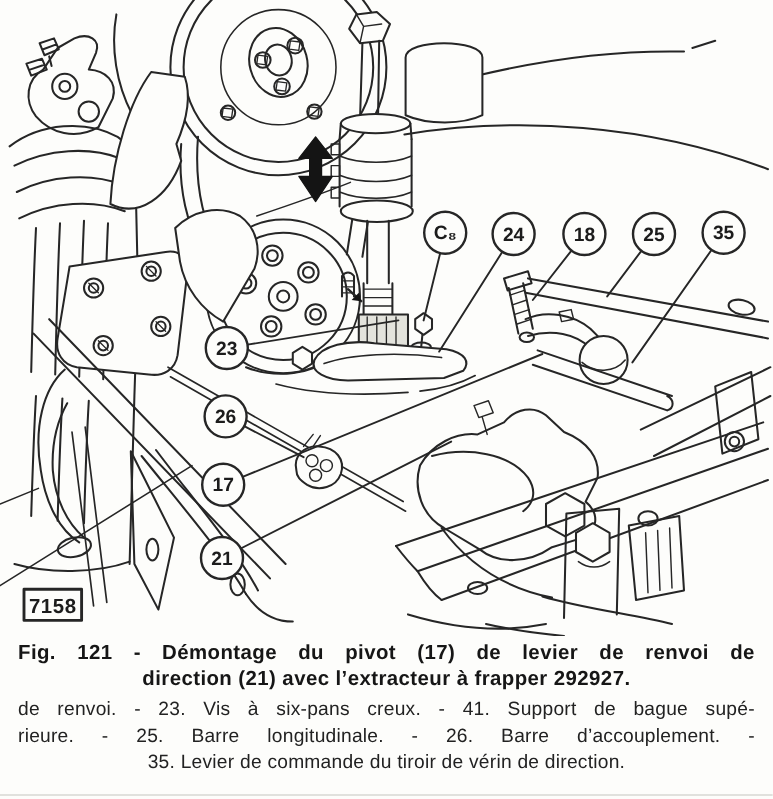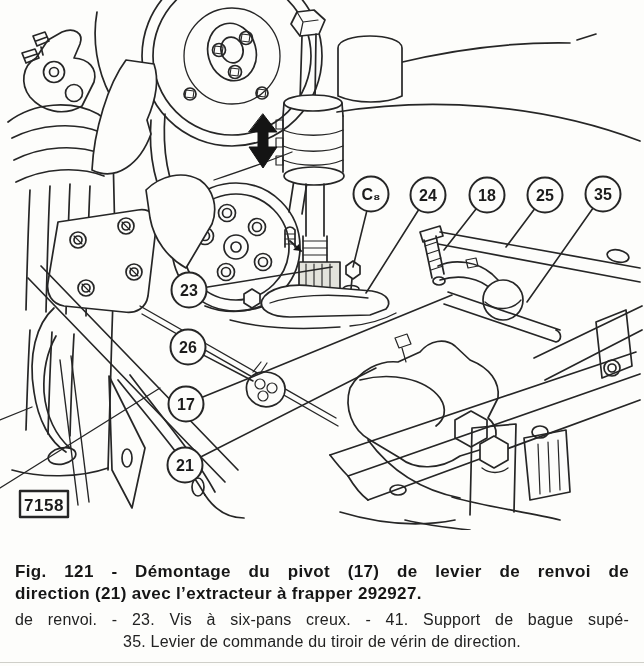--- a/index.html
+++ b/index.html
@@ -12,24 +12,24 @@
   .art{position:absolute;left:0;top:0;}
   .art path,.art line,.art circle,.art ellipse,.art rect,.art polyline{
     vector-effect:non-scaling-stroke;
   }
   .caption{
     position:absolute;left:0;top:533px;width:644px;
     padding:0 15px;box-sizing:border-box;
   }
   .cap-title{
     font-weight:bold;font-size:17px;line-height:22px;
-    letter-spacing:.35px;color:#161616;margin-top:28px;
+    letter-spacing:.35px;color:#161616;
   }
   .cap-title .t1{text-align:justify;text-align-last:justify;}
-  .cap-title .t2{}
+  .cap-title .t2{text-align:center;}
   .cap-body{
     margin-top:4px;font-size:16px;line-height:21.8px;
     letter-spacing:.2px;color:#222;
   }
   .cap-body .jl{text-align:justify;text-align-last:justify;}
   .cap-body .cl{text-align:center;}
   .page-edge{
     position:absolute;left:0;right:0;top:662px;
     border-top:1px solid #cfcfc9;
   }
@@ -249,18 +249,19 @@
     </g>
   </svg>
 
   <div class="caption">
     <div class="cap-title">
       <div class="t1">Fig. 121 - Démontage du pivot (17) de levier de renvoi de</div>
       <div class="t2">direction (21) avec l’extracteur à frapper 292927.</div>
     </div>
     <div class="cap-body">
       <div class="jl">de renvoi. - 23. Vis à six-pans creux. - 41. Support de bague supé-</div>
+      <div class="jl">rieure. - 25. Barre longitudinale. - 26. Barre d’accouplement. -</div>
       <div class="cl">35. Levier de commande du tiroir de vérin de direction.</div>
     </div>
   </div>
 
   <div class="page-edge"></div>
 </div>
 
 </body></html>

